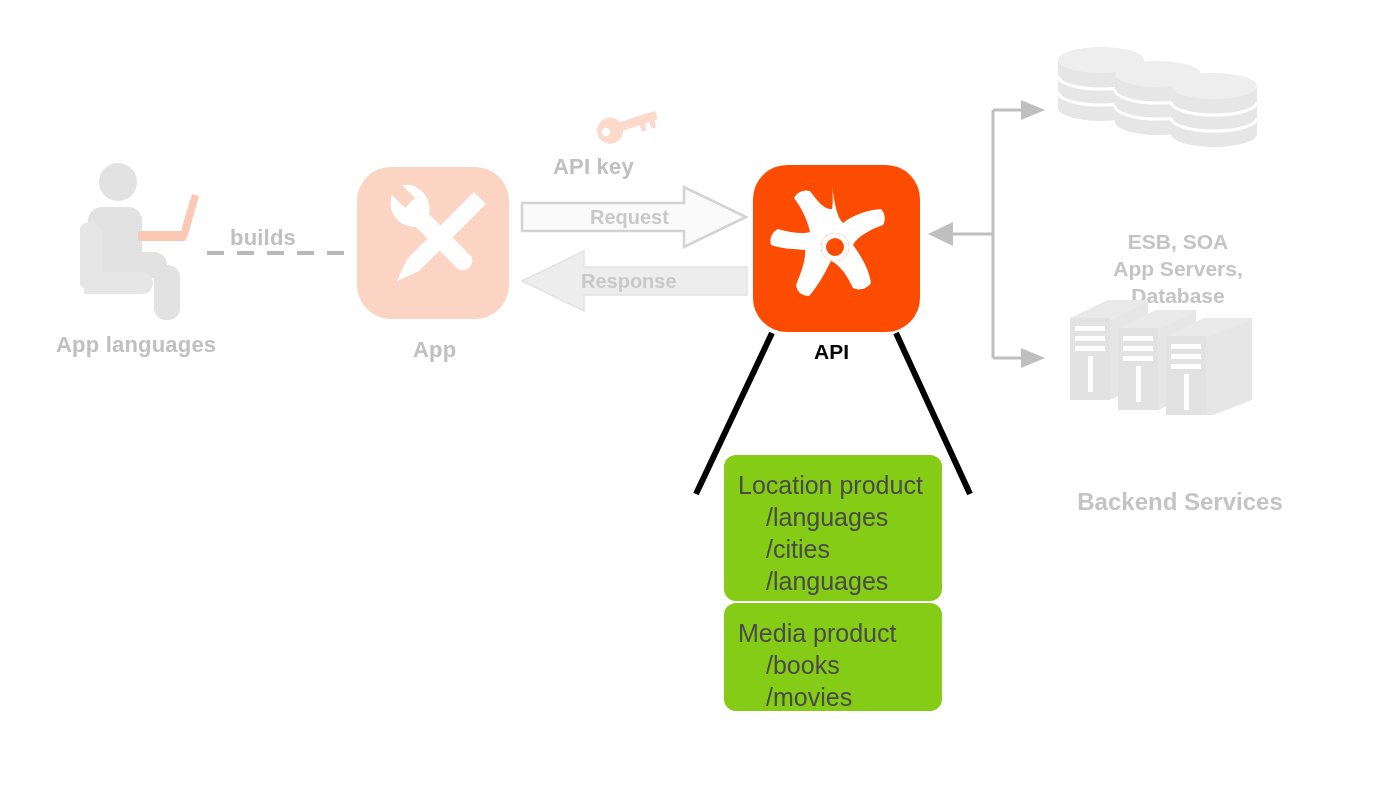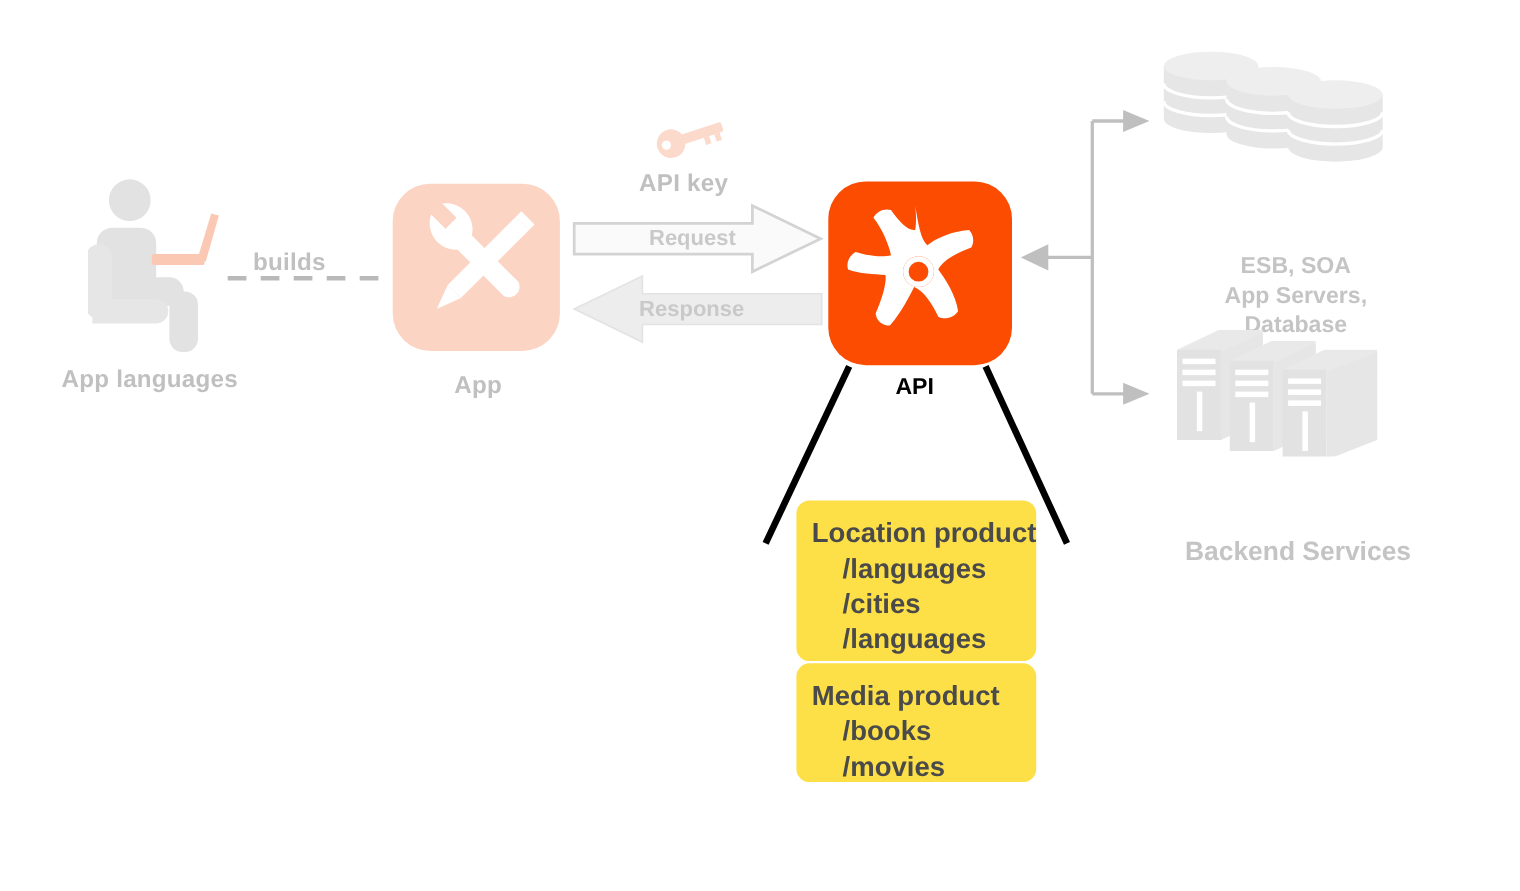--- a/index.html
+++ b/index.html
@@ -51,25 +51,24 @@
 
   
   .tile {
     border-radius: 34px;
   }
   .tile-app { background: #fbd4c3; }
   .tile-api { background: #fc4c02; }
 
   
   .product-box {
-    background: #fde047;
+    background: #84cc16;
     border-radius: 12px;
     box-sizing: border-box;
     padding: 14px 18px 16px 14px;
-    font-weight: bold;
   }
   .product-title {
     color: #4a4a4a;
     font-size: 25px;
     line-height: 32px;
     white-space: nowrap;
   }
   .product-path {
     color: #4a4a4a;
     font-size: 25px;
@@ -128,21 +127,21 @@
     <svg width="70" height="38" viewBox="0 0 70 38" xmlns="http://www.w3.org/2000/svg">
       <g transform="rotate(-18 20 22)">
         <circle cx="18" cy="22" r="13" fill="#fbd9cb"></circle>
         <circle cx="13.5" cy="22" r="4.2" fill="#ffffff"></circle>
         <rect x="27" y="17" width="40" height="9" rx="2" fill="#fbd9cb"></rect>
         <rect x="48" y="26" width="5" height="7" fill="#fbd9cb"></rect>
         <rect x="58" y="26" width="5" height="7" fill="#fbd9cb"></rect>
       </g>
     </svg>
   </div>
-  <div class="abs label-gray" style="left:581px; top:154px;">API key</div>
+  <div class="abs label-gray" style="left:553px; top:154px;">API key</div>
 
   <div class="abs" style="left:518px; top:183px; width:232px; height:68px;">
     <svg width="232" height="68" viewBox="0 0 232 68" xmlns="http://www.w3.org/2000/svg">
       <polygon points="4,20 166,20 166,4 228,34 166,64 166,48 4,48" fill="#fafafa" stroke="#d3d3d3" stroke-width="2.5" stroke-linejoin="miter"></polygon>
     </svg>
   </div>
   <div class="abs arrow-text" style="left:590px; top:206px;">Request</div>
 
   <div class="abs" style="left:518px; top:245px; width:232px; height:70px;">
     <svg width="232" height="70" viewBox="0 0 232 70" xmlns="http://www.w3.org/2000/svg">

